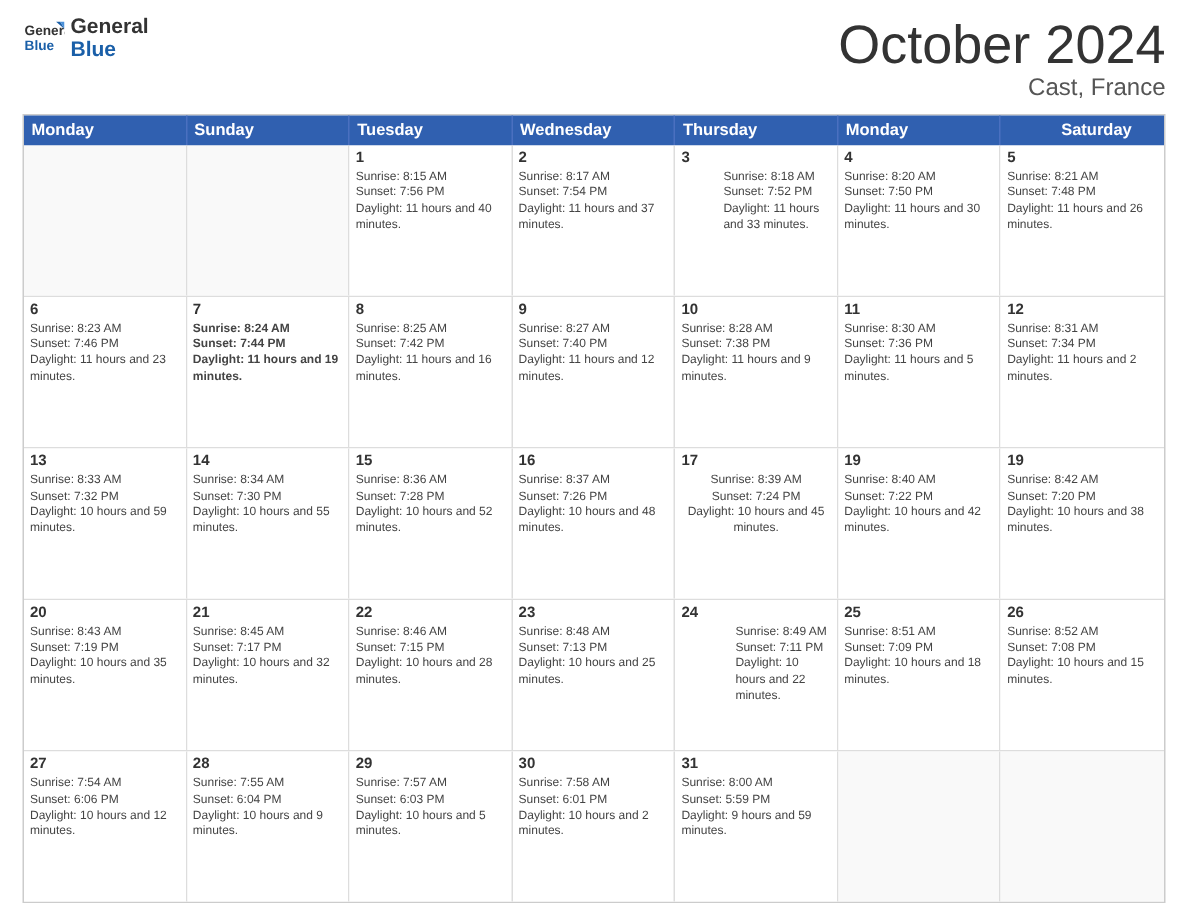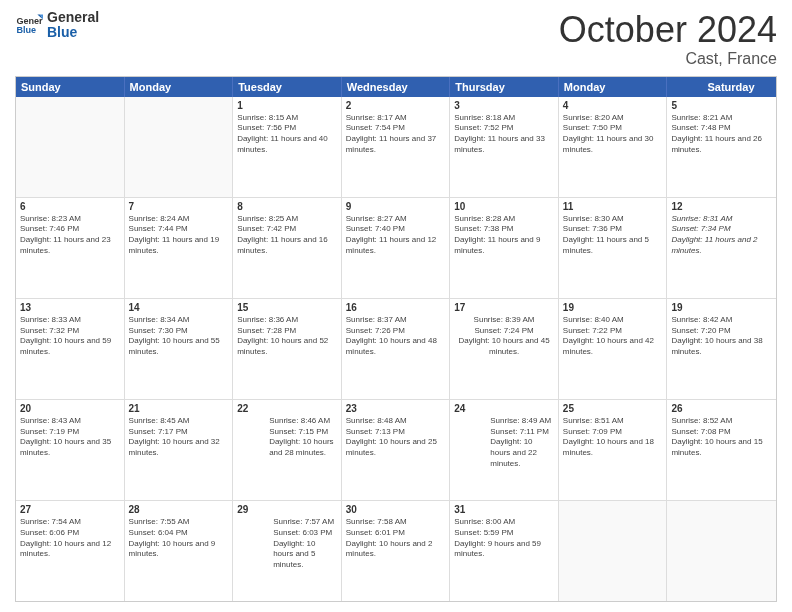--- a/index.html
+++ b/index.html
@@ -117,22 +117,22 @@
       </div>
     </div>
     <div class="title-area">
       <div class="month-title">October 2024</div>
       <div class="location">Cast, France</div>
     </div>
   </div>
 
   <div class="calendar">
     <div class="cal-header" id="cal-header">
+        <div class="cal-header-cell">Monday</div>
         <div class="cal-header-cell">Sunday</div>
-        <div class="cal-header-cell">Monday</div>
         <div class="cal-header-cell">Tuesday</div>
         <div class="cal-header-cell">Wednesday</div>
         <div class="cal-header-cell">Thursday</div>
         <div class="cal-header-cell">Monday</div>
         <div class="cal-header-cell">Saturday</div>
       </div>
     <div class="cal-body" id="cal-body">
         <div class="cal-row">
           <div class="cal-cell empty"></div>
           <div class="cal-cell empty"></div>
@@ -143,21 +143,21 @@
 Daylight: 11 hours and 40 minutes.</div>
           </div>
           <div class="cal-cell">
             <span class="day-num">2</span>
             <div class="cell-text" style="white-space: pre-line;">Sunrise: 8:17 AM
 Sunset: 7:54 PM
 Daylight: 11 hours and 37 minutes.</div>
           </div>
           <div class="cal-cell">
             <span class="day-num">3</span>
-            <div class="cell-text" style="white-space: pre-line;">Sunrise: 8:18 AM
+            <div class="cell-text" style="white-space: pre-line; margin-left: 28px;">Sunrise: 8:18 AM
 Sunset: 7:52 PM
 Daylight: 11 hours and 33 minutes.</div>
           </div>
           <div class="cal-cell">
             <span class="day-num">4</span>
             <div class="cell-text" style="white-space: pre-line;">Sunrise: 8:20 AM
 Sunset: 7:50 PM
 Daylight: 11 hours and 30 minutes.</div>
           </div>
           <div class="cal-cell">
@@ -169,21 +169,21 @@
         </div>
         <div class="cal-row">
           <div class="cal-cell">
             <span class="day-num">6</span>
             <div class="cell-text" style="white-space: pre-line;">Sunrise: 8:23 AM
 Sunset: 7:46 PM
 Daylight: 11 hours and 23 minutes.</div>
           </div>
           <div class="cal-cell">
             <span class="day-num">7</span>
-            <div class="cell-text" style="white-space: pre-line;">Sunrise: 8:24 AM
+            <div class="cell-text" style="white-space: pre-line; font-weight: bold;">Sunrise: 8:24 AM
 Sunset: 7:44 PM
 Daylight: 11 hours and 19 minutes.</div>
           </div>
           <div class="cal-cell">
             <span class="day-num">8</span>
             <div class="cell-text" style="white-space: pre-line;">Sunrise: 8:25 AM
 Sunset: 7:42 PM
 Daylight: 11 hours and 16 minutes.</div>
           </div>
           <div class="cal-cell">
@@ -199,21 +199,21 @@
 Daylight: 11 hours and 9 minutes.</div>
           </div>
           <div class="cal-cell">
             <span class="day-num">11</span>
             <div class="cell-text" style="white-space: pre-line;">Sunrise: 8:30 AM
 Sunset: 7:36 PM
 Daylight: 11 hours and 5 minutes.</div>
           </div>
           <div class="cal-cell">
             <span class="day-num">12</span>
-            <div class="cell-text" style="white-space: pre-line; font-style: italic;">Sunrise: 8:31 AM
+            <div class="cell-text" style="white-space: pre-line;">Sunrise: 8:31 AM
 Sunset: 7:34 PM
 Daylight: 11 hours and 2 minutes.</div>
           </div>
         </div>
         <div class="cal-row">
           <div class="cal-cell">
             <span class="day-num">13</span>
             <div class="cell-text" style="white-space: pre-line;">Sunrise: 8:33 AM
 Sunset: 7:32 PM
 Daylight: 10 hours and 59 minutes.</div>
@@ -263,21 +263,21 @@
 Daylight: 10 hours and 35 minutes.</div>
           </div>
           <div class="cal-cell">
             <span class="day-num">21</span>
             <div class="cell-text" style="white-space: pre-line;">Sunrise: 8:45 AM
 Sunset: 7:17 PM
 Daylight: 10 hours and 32 minutes.</div>
           </div>
           <div class="cal-cell">
             <span class="day-num">22</span>
-            <div class="cell-text" style="white-space: pre-line; margin-left: 32px;">Sunrise: 8:46 AM
+            <div class="cell-text" style="white-space: pre-line;">Sunrise: 8:46 AM
 Sunset: 7:15 PM
 Daylight: 10 hours and 28 minutes.</div>
           </div>
           <div class="cal-cell">
             <span class="day-num">23</span>
             <div class="cell-text" style="white-space: pre-line;">Sunrise: 8:48 AM
 Sunset: 7:13 PM
 Daylight: 10 hours and 25 minutes.</div>
           </div>
           <div class="cal-cell">
@@ -307,21 +307,21 @@
 Daylight: 10 hours and 12 minutes.</div>
           </div>
           <div class="cal-cell">
             <span class="day-num">28</span>
             <div class="cell-text" style="white-space: pre-line;">Sunrise: 7:55 AM
 Sunset: 6:04 PM
 Daylight: 10 hours and 9 minutes.</div>
           </div>
           <div class="cal-cell">
             <span class="day-num">29</span>
-            <div class="cell-text" style="white-space: pre-line; margin-left: 36px;">Sunrise: 7:57 AM
+            <div class="cell-text" style="white-space: pre-line;">Sunrise: 7:57 AM
 Sunset: 6:03 PM
 Daylight: 10 hours and 5 minutes.</div>
           </div>
           <div class="cal-cell">
             <span class="day-num">30</span>
             <div class="cell-text" style="white-space: pre-line;">Sunrise: 7:58 AM
 Sunset: 6:01 PM
 Daylight: 10 hours and 2 minutes.</div>
           </div>
           <div class="cal-cell">

